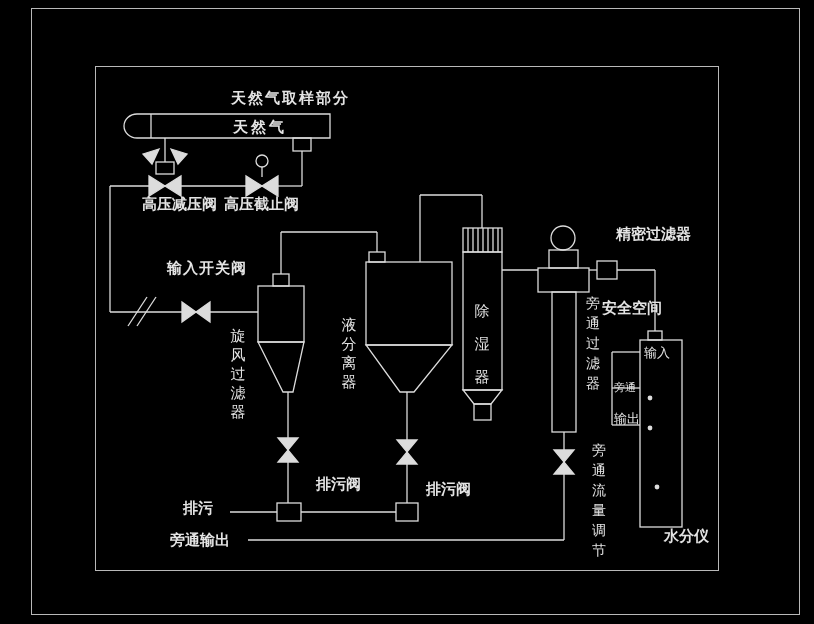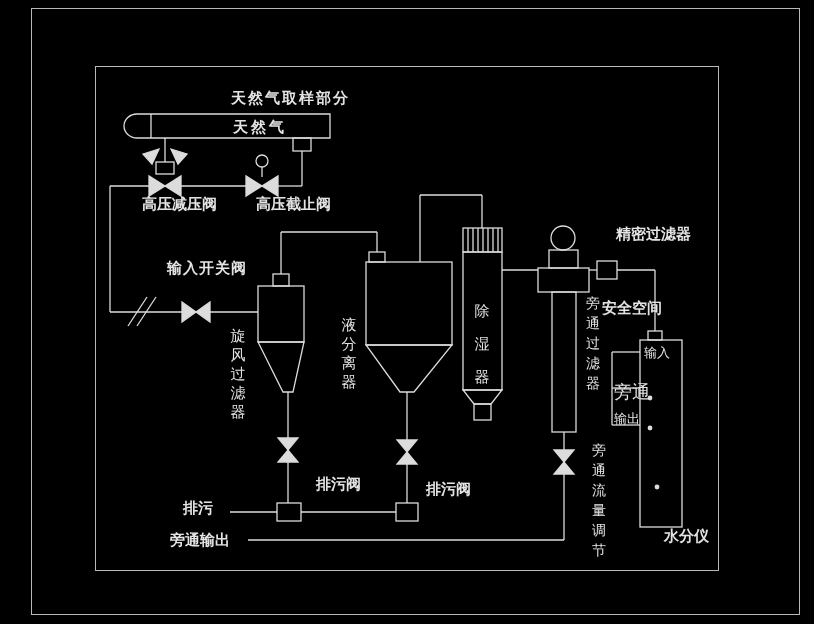--- a/index.html
+++ b/index.html
@@ -174,38 +174,38 @@
         <line x1="248" y1="540" x2="564" y2="540"></line>
       </g>
     </g>
   </svg>
 
   <div class="lbl big" style="left:231px;top:90px;letter-spacing:2px;">天然气取样部分</div>
 
   <div class="lbl big" style="left:233px;top:119px;letter-spacing:3px;">天然气</div>
 
   <div class="lbl big" style="left:142px;top:196px;letter-spacing:0;">高压减压阀</div>
-  <div class="lbl big" style="left:224px;top:196px;letter-spacing:0;margin-left:32px;">高压截止阀</div>
+  <div class="lbl big" style="left:224px;top:196px;letter-spacing:0;">高压截止阀</div>
 
   <div class="lbl big" style="left:167px;top:260px;font-family:Liberation Serif, serif;">输入开关阀</div>
 
   <div class="vlbl" style="left:229px;top:327px;">旋风过滤器</div>
 
   <div class="vlbl" style="left:340px;top:316px;">液分离器</div>
 
   <div class="vlbl" style="left:473px;top:270px;line-height:33px;margin-top:25px;">除湿器</div>
 
   <div class="lbl big" style="left:616px;top:226px;letter-spacing:0;">精密过滤器</div>
 
   <div class="lbl big" style="left:602px;top:300px;letter-spacing:0;">安全空间</div>
 
   <div class="vlbl vsm" style="left:584px;top:293px;">旁通过滤器</div>
 
   <div class="lbl" style="left:644px;top:346px;font-size:13px;letter-spacing:0;">输入</div>
-  <div class="lbl" style="left:614px;top:382px;font-size:18px;letter-spacing:0;">旁通</div>
+  <div class="lbl" style="left:614px;top:382px;font-size:11px;letter-spacing:0;">旁通</div>
   <div class="lbl" style="left:614px;top:412px;font-size:13px;letter-spacing:0;">输出</div>
 
   <div class="lbl big" style="left:316px;top:476px;letter-spacing:0;">排污阀</div>
   <div class="lbl big" style="left:426px;top:481px;letter-spacing:0;">排污阀</div>
 
   <div class="lbl big" style="left:183px;top:500px;letter-spacing:0;">排污</div>
 
   <div class="lbl big" style="left:170px;top:532px;letter-spacing:0;">旁通输出</div>
 
   <div class="vlbl vsm" style="left:590px;top:440px;">旁通流量调节</div>

